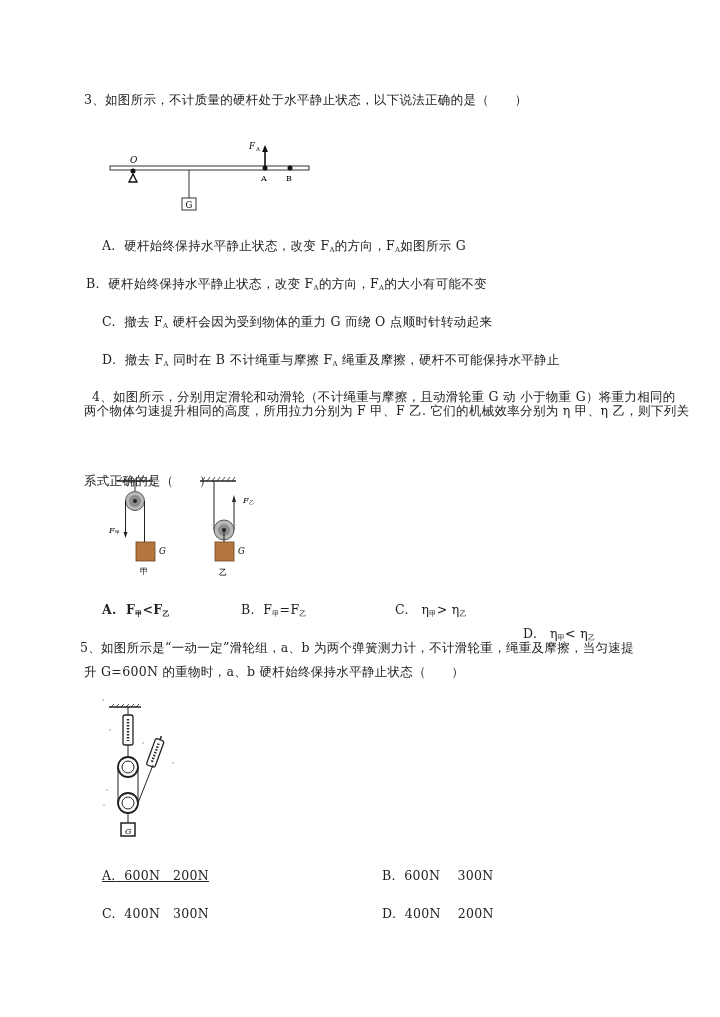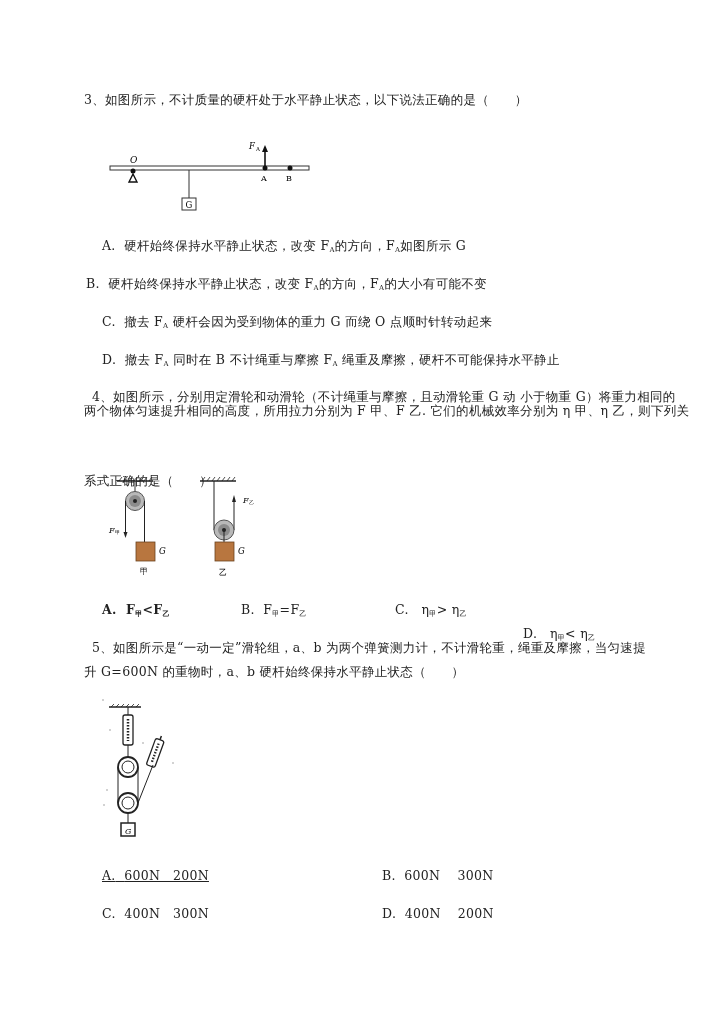--- a/index.html
+++ b/index.html
@@ -117,21 +117,21 @@
 </div>
 <div class="line" style="left:383px;top:602px;margin-left:12px;">
   <span>C.</span>&nbsp;&nbsp;
   <span>η</span><span class="sub">甲</span><span>&gt; η</span><span class="sub">乙</span>
 </div>
 <div class="line" style="left:523px;top:626px;">
   <span>D.</span>&nbsp;&nbsp;
   <span>η</span><span class="sub">甲</span><span>&lt; η</span><span class="sub">乙</span>
 </div>
 
-<div class="line" style="left:92px;top:640px;">
+<div class="line" style="left:80px;top:640px;">
   <span>5、</span><span>如图所示是“一动一定”滑轮组，a、b 为两个弹簧测力计，不计滑轮重，绳重及摩擦，当匀速提</span>
 </div>
 <div class="line" style="left:84px;top:664px;">升 G=600N 的重物时，a、b 硬杆始终保持水平静止状态（　　）</div>
 
 <svg class="fig" style="left:95px;top:695px;" width="110" height="150" viewBox="0 0 110 150">
   <line x1="14" y1="12" x2="46" y2="12" stroke="#222" stroke-width="1.5"></line>
   <g stroke="#222" stroke-width="0.8">
     <line x1="16" y1="12" x2="19" y2="9"></line>
       <line x1="21" y1="12" x2="24" y2="9"></line>
       <line x1="26" y1="12" x2="29" y2="9"></line>

